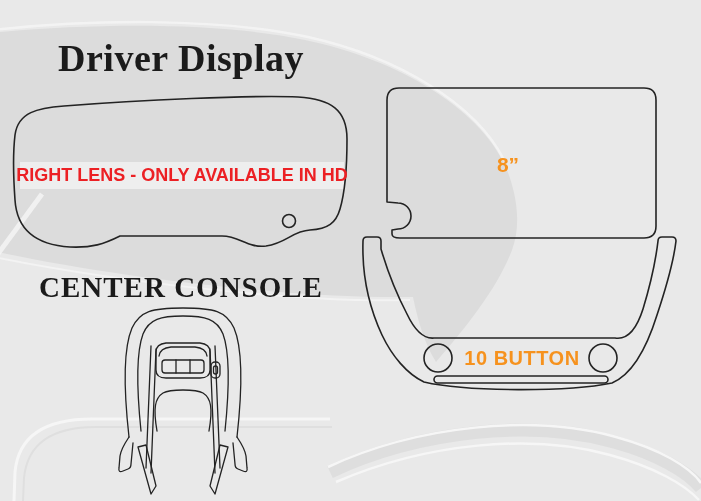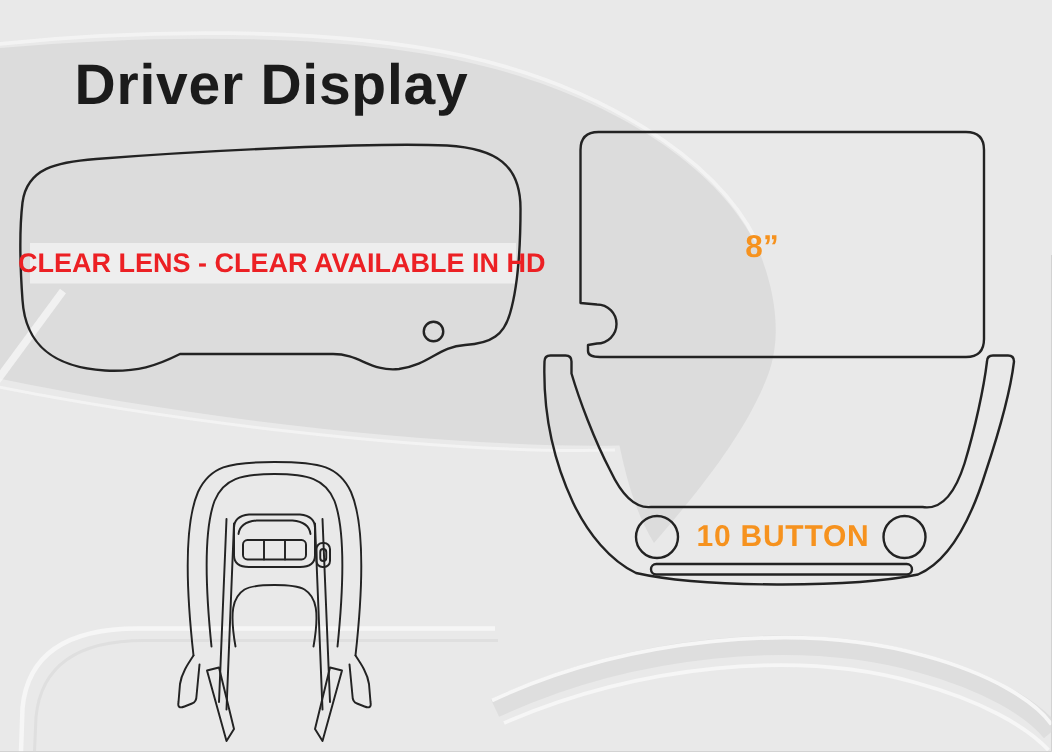--- a/index.html
+++ b/index.html
@@ -3,21 +3,21 @@
 <meta charset="utf-8">
 <style>
   html,body{margin:0;padding:0;background:#bfbfbf;}
   .stage{
     position:relative;width:701px;height:501px;overflow:hidden;
     background:#e9e9e9;
     font-family:"Liberation Sans", sans-serif;
   }
   .stage svg{position:absolute;left:0;top:0;}
   .label{position:absolute;text-align:center;white-space:nowrap;}
-  .title{color:#1b1b1b;font-weight:700;}
+  .title{color:#1b1b1b;font-weight:700;font-family:Liberation Serif, serif;}
   .t-driver{left:0;top:36px;width:362px;font-size:38px;letter-spacing:.5px;}
   .t-info{left:391px;top:44px;width:260px;font-size:28px;letter-spacing:.5px;}
   .t-console{left:0;top:271px;width:362px;font-size:29px;letter-spacing:1px;}
   .note{font-weight:700;}
   .n-line1{left:28px;top:140px;width:306px;font-size:19px;letter-spacing:1px;color:#f6921e;}
   .n-line2{left:12px;top:165px;width:340px;font-size:18px;letter-spacing:0px;color:#ec2024;}
   .n-size8{left:458px;top:153px;width:100px;font-size:21px;color:#f6921e;}
   .n-btn10{left:462px;top:347px;width:120px;font-size:20px;letter-spacing:.5px;color:#f6921e;}
 </style>
 </head>
@@ -94,17 +94,18 @@
       <path d="M 159,356 Q 160,348 171,347 L 195,347 Q 206,348 207,356"></path>
       <rect x="162" y="360" width="42" height="13" rx="3"></rect>
       <path d="M 176,360 L 176,373"></path>
       <path d="M 190,360 L 190,373"></path>
       <rect x="211" y="362" width="9" height="16" rx="4"></rect>
       <rect x="213.5" y="366" width="4" height="8" rx="2"></rect>
     </g>
   </svg>
 
   <div class="label title t-driver">Driver Display</div>
+  <div class="label title t-console">CENTER CONSOLE</div>
 
-  <div class="label note n-line2">CLEAR LENS - CLEAR AVAILABLE IN HD</div>
+  <div class="label note n-line2">RIGHT LENS - ONLY AVAILABLE IN HD</div>
   <div class="label note n-size8">8”</div>
   <div class="label note n-btn10">10 BUTTON</div>
 </div>
 
 </body></html>

